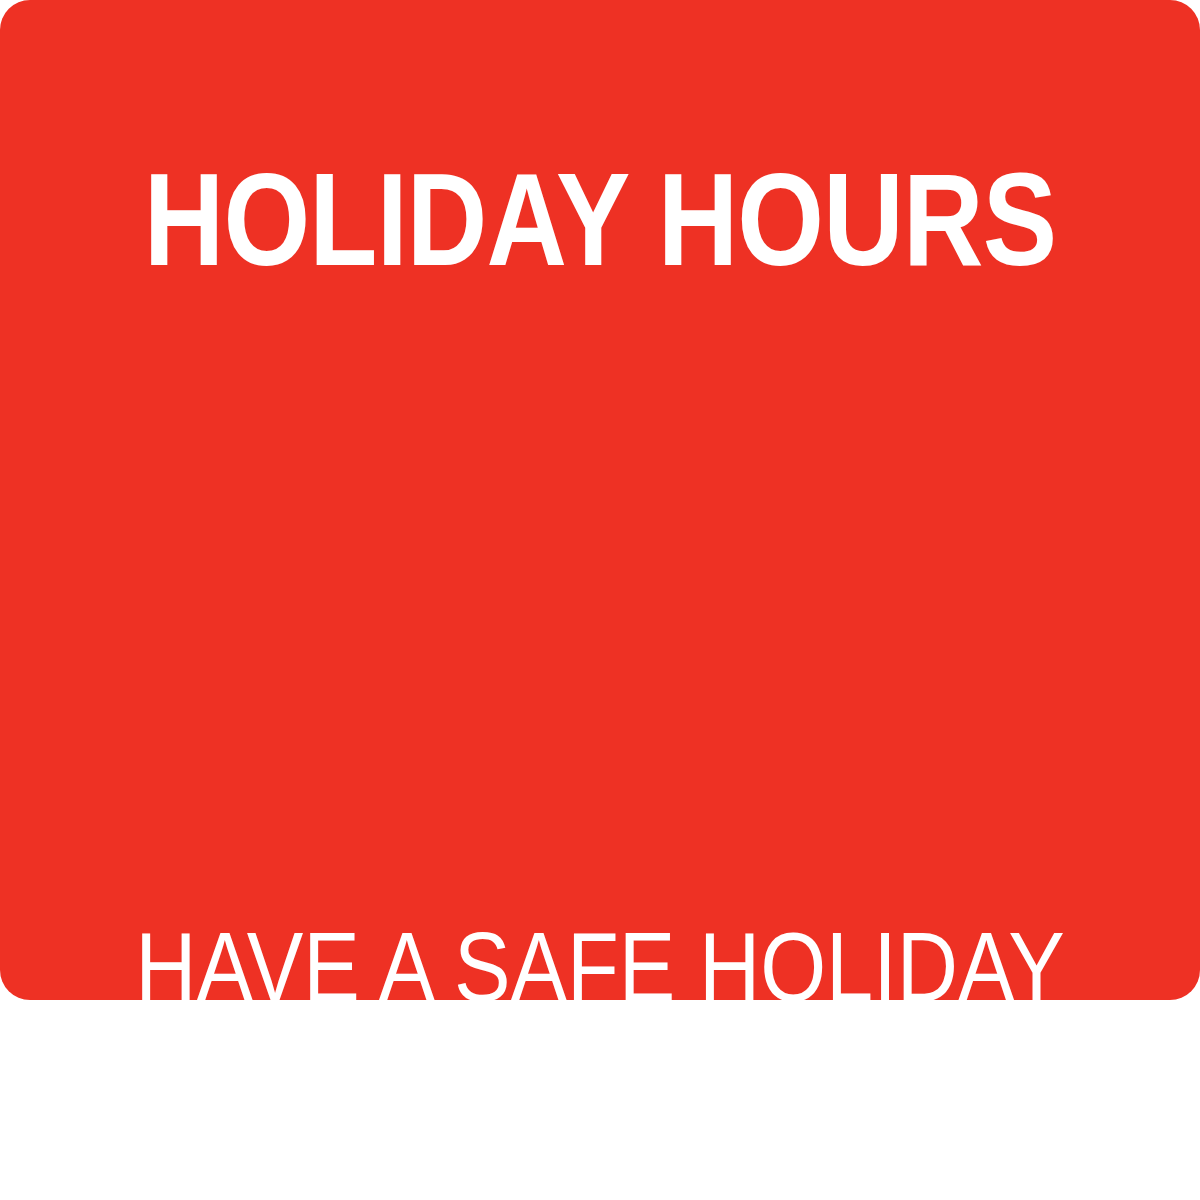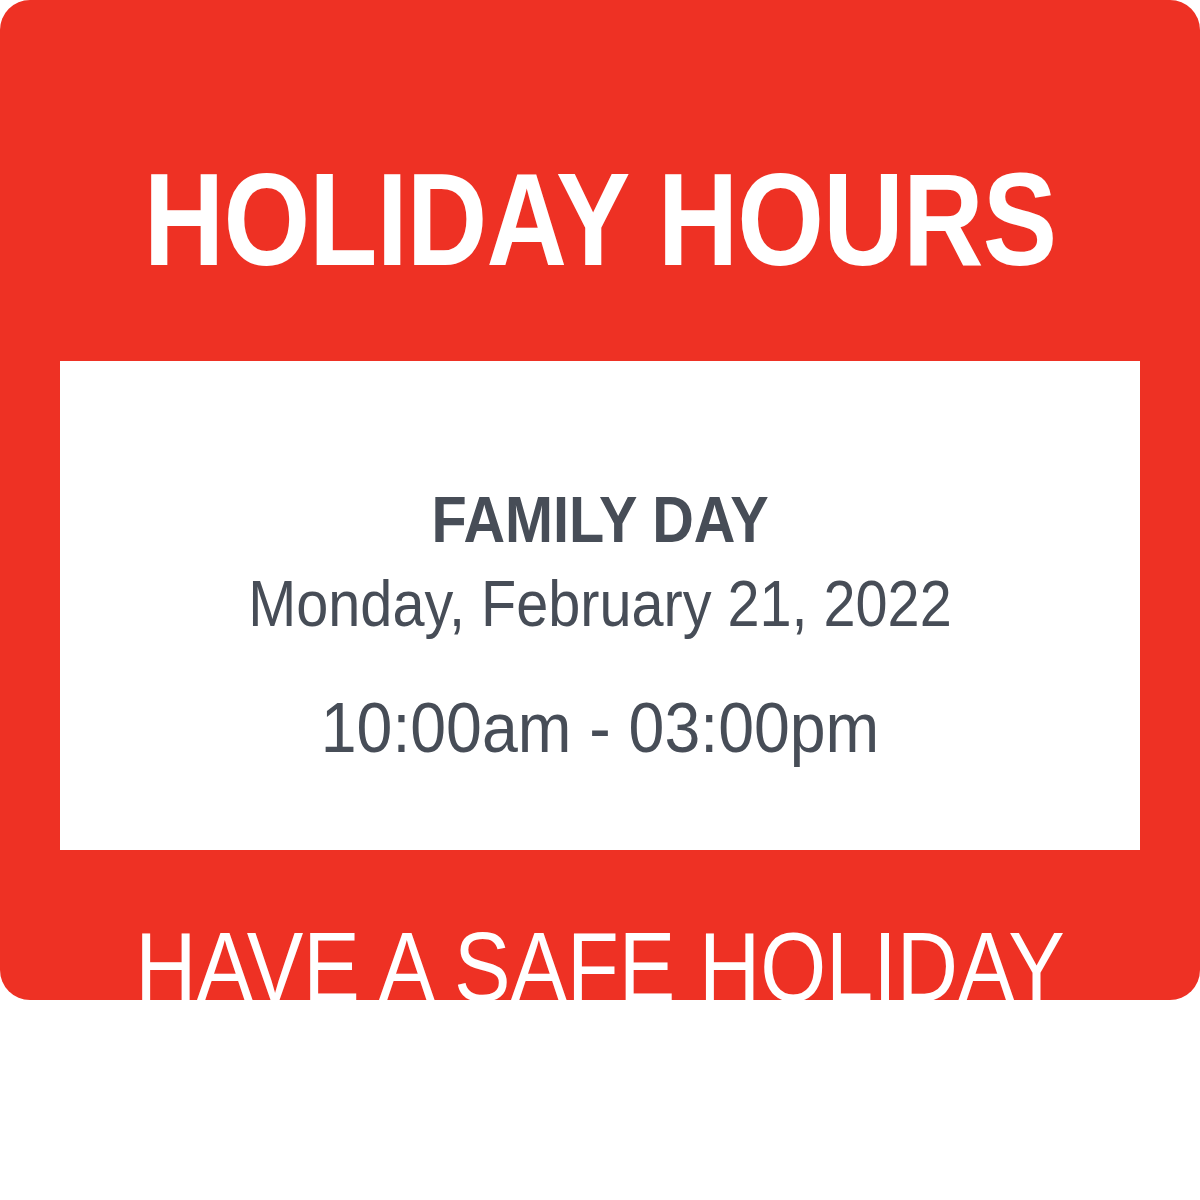--- a/index.html
+++ b/index.html
@@ -130,27 +130,16 @@
     white-space: nowrap;
   }
 </style>
 </head>
 <body>
 
 <div id="poster">
 
   <div id="headline">HOLIDAY HOURS</div>
 
-  <div id="info-card">
-    <div id="card-inner">
-
-      <div id="holiday-name">FAMILY DAY</div>
-
-      <div id="holiday-date">Monday, February 21, 2022</div>
-
-      <div id="holiday-hours">10:00am - 03:00pm</div>
-
-    </div>
-  </div>
 
   <div id="footer-message">HAVE A SAFE HOLIDAY</div>
 
 </div>
 
 </body></html>

